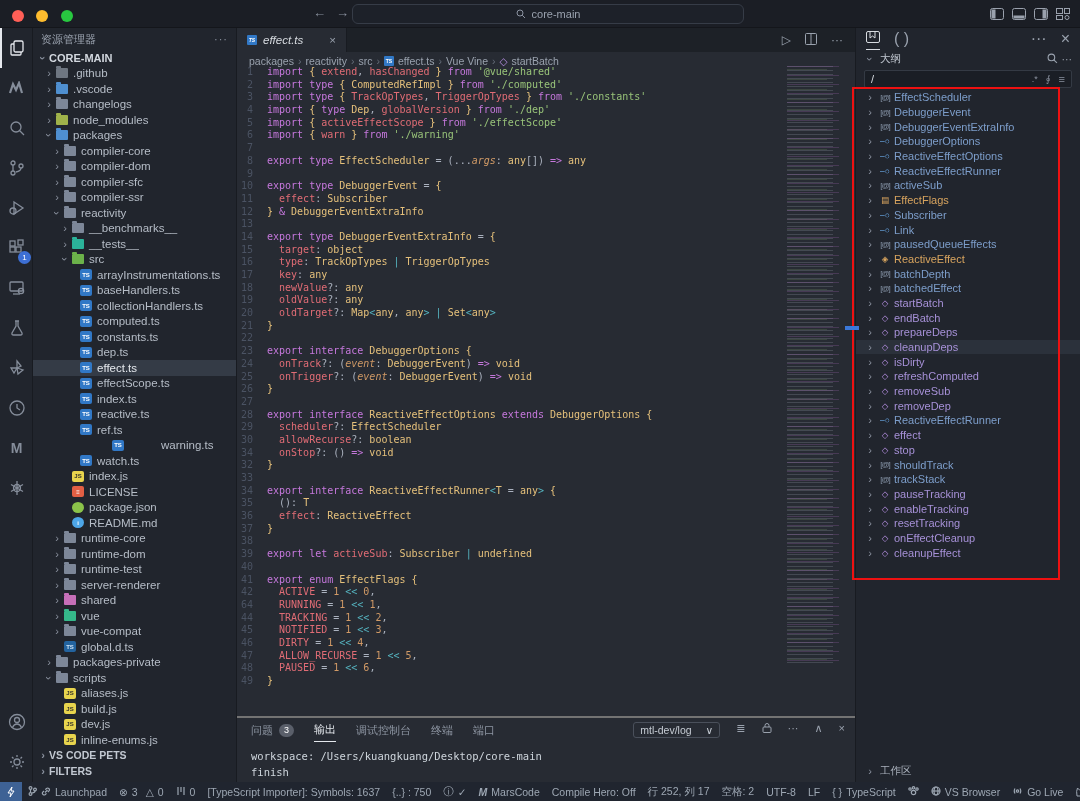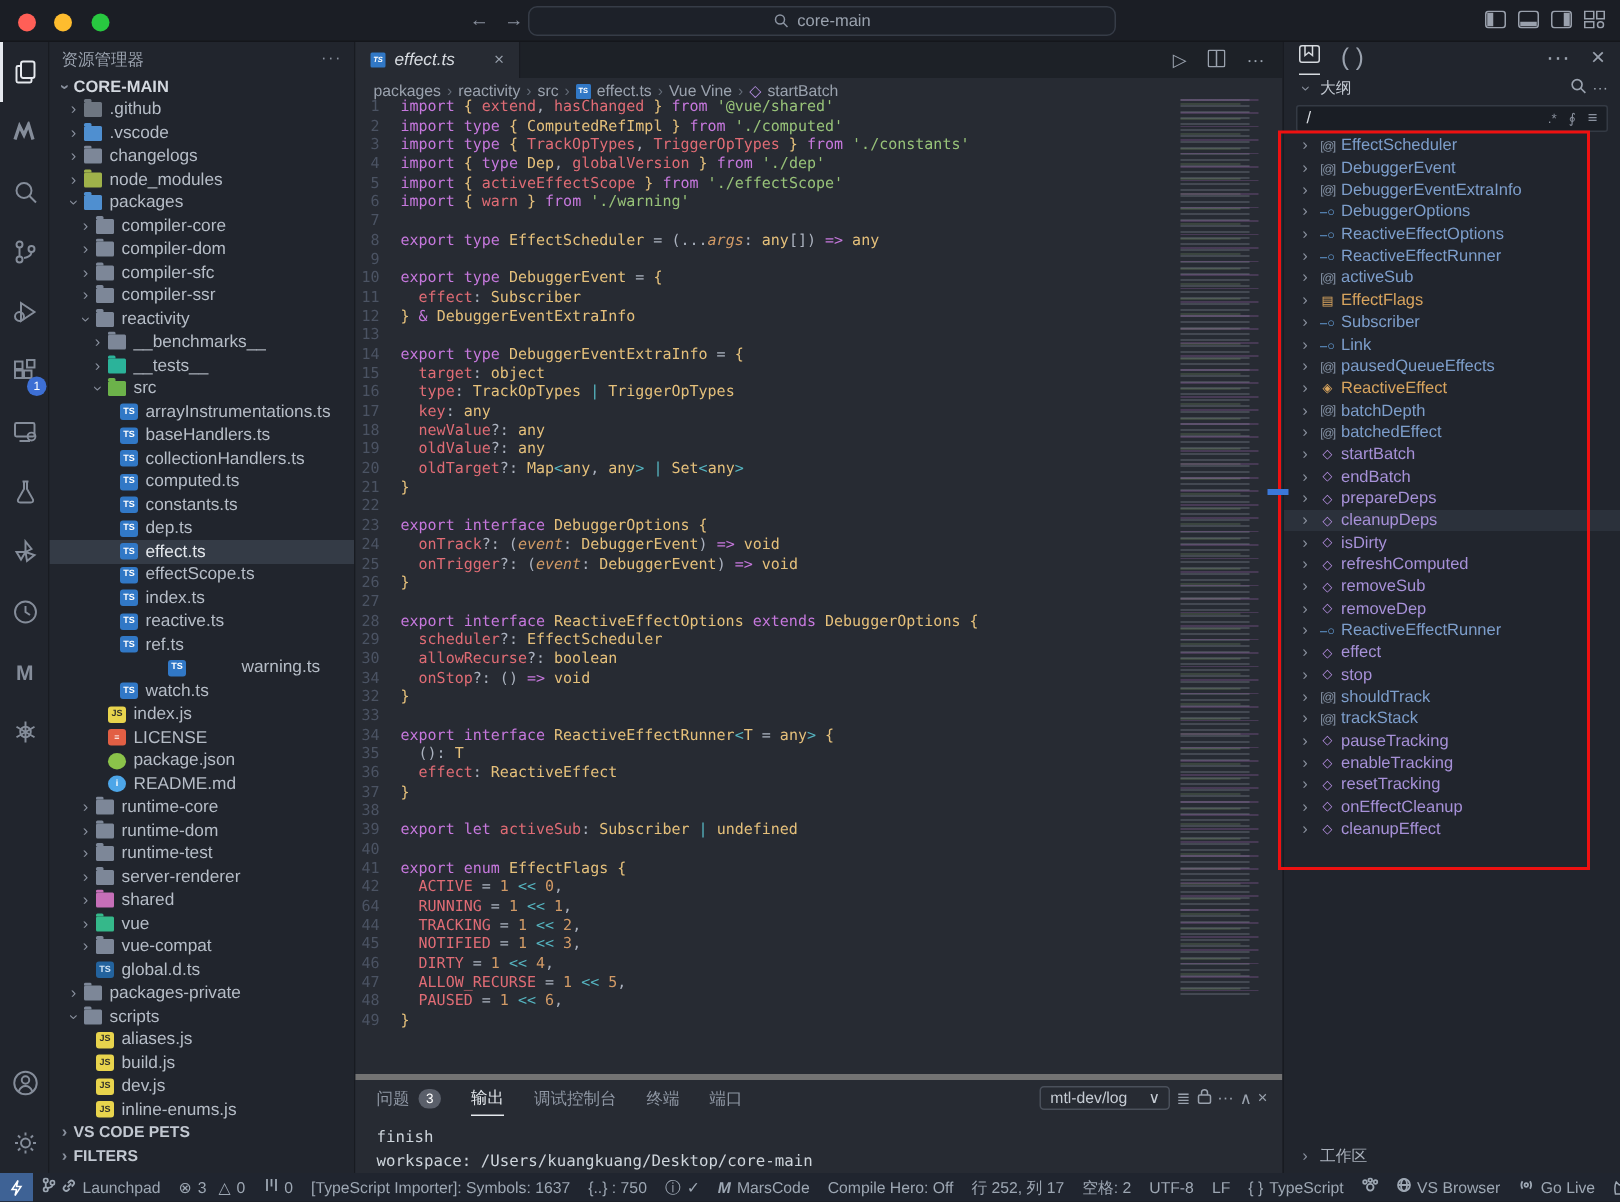--- a/index.html
+++ b/index.html
@@ -80,27 +80,27 @@
   .s { color:#98c379; } .n { color:#d19a66; } .o { color:#56b6c2; }
   .m { color:#d19a66; font-style:italic; } .d { color:#abb2bf; }
   #minimap { position:absolute; left:550px; top:38px; width:61px; height:600px; opacity:.8;
     background:
       repeating-linear-gradient(180deg, rgba(198,120,221,.25) 0 1px, transparent 1px 9px),
       repeating-linear-gradient(180deg, rgba(152,195,121,.22) 3px 4px, transparent 4px 13px),
       repeating-linear-gradient(180deg, rgba(171,178,191,.28) 0 1.5px, transparent 1.5px 4px);
     background-size: 52px 100%, 40px 100%, 46px 100%; background-repeat:no-repeat; }
 
   
-  #panel { left:237px; top:716px; width:618px; height:66px; background:#272b33; border-top:4px solid #737373; position:absolute; }
+  #panel { left:237px; top:716px; width:618px; height:66px; background:#272b33; border-top:2px solid #737373; position:absolute; }
   #panel-tabs { height:24px; display:flex; align-items:center; gap:20px; padding-left:14px; font-size:11px; color:#8e96a3; }
   .ptab { display:flex; align-items:center; gap:6px; height:100%; }
   .ptab.active { color:#e4e8ed; border-bottom:1px solid #e4e8ed; }
   .pbadge { background:#5a5f6a; color:#fff; border-radius:8px; font-size:9px; padding:0 5px; height:13px;
     display:flex; align-items:center; }
-  #panel-right { margin-left:auto; display:flex; align-items:center; gap:4px; padding-right:10px; color:#9aa2ae; }
+  #panel-right { margin-left:auto; display:flex; gap:16px; padding-right:10px; color:#9aa2ae; }
   #channel-select { border:1px solid #4a505b; border-radius:3px; font-size:10.5px; color:#c6ccd4;
     padding:1px 6px; display:flex; gap:14px; align-items:center; }
   #panel-out { font-family:"DejaVu Sans Mono","Liberation Mono",monospace; font-size:10.5px; color:#ced5dc;
     padding:6px 0 0 14px; line-height:16px; }
 
   
   #rightpanel { left:855px; top:28px; width:225px; height:754px; background:#21252d; border-left:1px solid #181b21; }
   #rp-header { height:22px; display:flex; align-items:center; padding:0 10px; gap:14px; color:#9aa2ae; }
   #rp-tab1 { border-bottom:1px solid #d7dbe0; padding-bottom:2px; color:#d7dbe0; }
   #rp-header .spacer { flex:1; }
@@ -620,22 +620,22 @@
         <span><svg width="10" height="11" viewBox="0 0 10 11">
               <rect x="1" y="5" width="8" height="5.5" rx="1" stroke="#9aa2ae" fill="none"></rect>
               <path d="M3 5 L3 3.5 Q3 1.5 5 1.5 Q7 1.5 7 3.5 L7 5" stroke="#9aa2ae" fill="none"></path>
             </svg></span>
         <span>···</span>
         <span>∧</span>
         <span>×</span>
       </span>
     </div>
     <div id="panel-out">
+      <div>workspace: /Users/kuangkuang/Desktop/core-main</div>
       <div>finish</div>
-      <div>workspace: /Users/kuangkuang/Desktop/core-main</div>
     </div>
   </div>
 
   <div id="rightpanel" class="abs">
     <div id="rp-header">
       <span id="rp-tab1"><svg width="14" height="12" viewBox="0 0 14 12">
             <rect x="0.5" y="0.5" width="13" height="11" rx="1.5" stroke="currentColor" fill="none"></rect>
             <path d="M4 0.5 L4 7 L6.5 5 L9 7 L9 0.5" stroke="currentColor" fill="none"></path>
           </svg></span>
       <span>( )</span>

